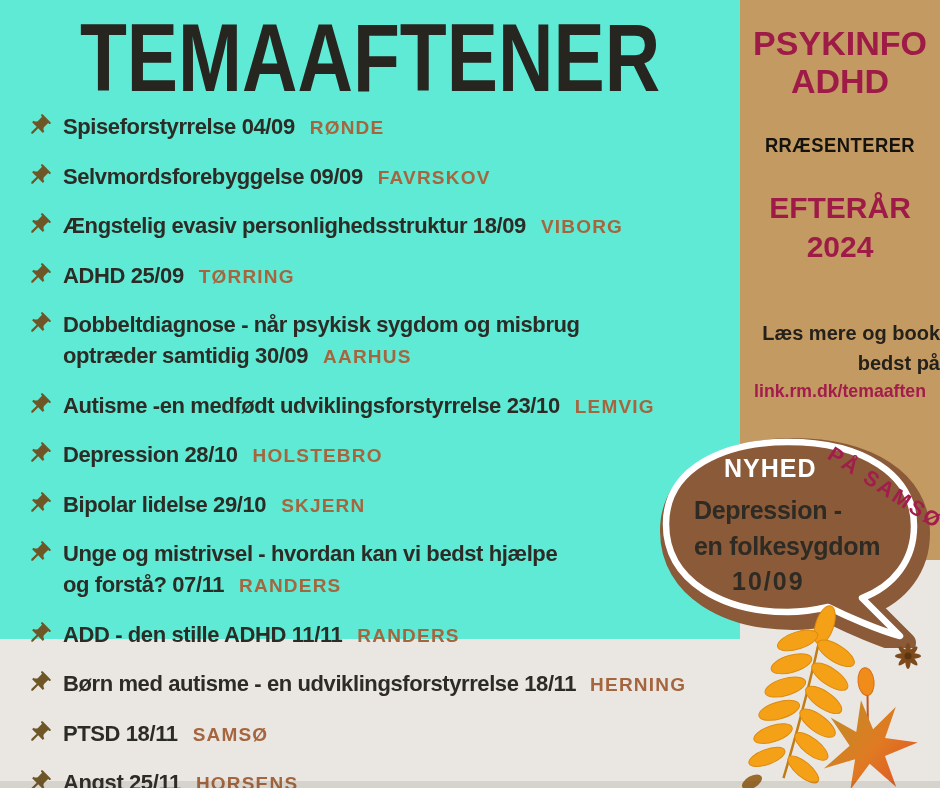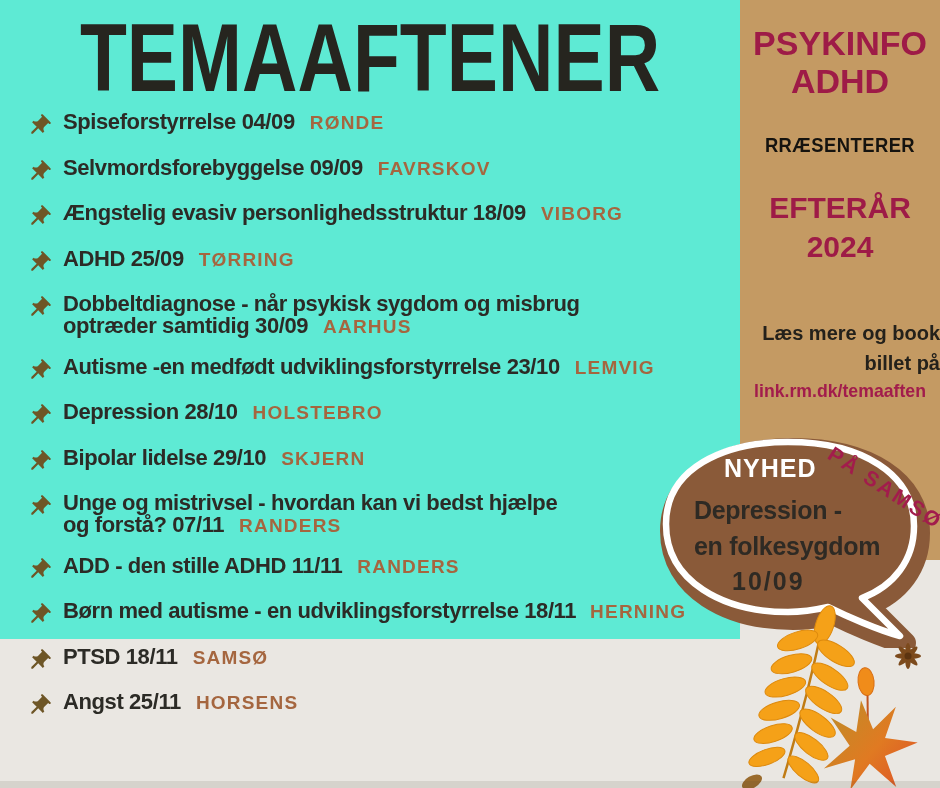--- a/index.html
+++ b/index.html
@@ -8,21 +8,21 @@
   .poster { position:relative; width:940px; height:788px; background:#eae7e2; overflow:hidden; }
 
   
   .main { position:absolute; left:0; top:0; width:740px; height:639px; background:#5eead4; }
   .title { margin-top:10px; text-align:center; font-size:96px; line-height:1.0;
            font-weight:bold; color:#26251f; letter-spacing:0px;
            transform:scaleX(0.80); transform-origin:center; white-space:nowrap; }
   .events { position:absolute; top:112px; left:26px; width:712px; display:flex; flex-direction:column; }
   .event { display:flex; align-items:flex-start; gap:11px; margin-bottom:18.5px; }
   .pin { width:26px; height:26px; flex:0 0 26px; fill:#6e5626; transform:rotate(45deg); margin-top:1px; }
-  .event-text { white-space:pre; line-height:20px; }
+  .event-text { white-space:pre; line-height:29px; }
   .event-label { font-size:22px; font-weight:bold; color:#2c2b26; letter-spacing:-0.4px; }
   .event-location { font-size:19px; font-weight:bold; color:#a5663f; letter-spacing:1.2px; margin-left:15px; }
 
   
   .sidebar { position:absolute; left:740px; top:0; width:200px; height:560px;
              background:#c49a63; text-align:center; }
   .brand { margin-top:24px; font-size:34px; line-height:1.12; font-weight:bold; color:#9e1b47; }
   .presents { margin-top:34px; font-size:20px; font-weight:bold; color:#15130f;
               letter-spacing:0.5px; transform:scaleX(0.92); }
   .season { margin-top:31px; font-size:30px; line-height:1.3; font-weight:bold; color:#9e1b47; }
@@ -152,21 +152,21 @@
       <div>PSYKINFO</div>
       <div>ADHD</div>
     </div>
     <div class="presents">RRÆSENTERER</div>
     <div class="season">
       <div>EFTERÅR</div>
       <div>2024</div>
     </div>
     <div class="book">
       <div>Læs mere og book</div>
-      <div>billet på</div>
+      <div>bedst på</div>
     </div>
     <div class="link">link.rm.dk/temaaften</div>
   </div>
 
   <div class="bubble">
     <svg width="285" height="220" viewBox="0 0 285 220">
       <path d="M 18 96 C 18 40, 76 14, 140 14 C 214 14, 266 46, 266 98 C 266 132, 246 158, 214 170 L 252 208 C 230 202, 198 188, 180 179 C 167 182, 153 184, 140 184 C 76 184, 18 154, 18 96 Z" transform="translate(5,7)" fill="#8a5a39" stroke="#8a5a39" stroke-width="22" stroke-linejoin="round"></path>
       <path d="M 18 96 C 18 40, 76 14, 140 14 C 214 14, 266 46, 266 98 C 266 132, 246 158, 214 170 L 252 208 C 230 202, 198 188, 180 179 C 167 182, 153 184, 140 184 C 76 184, 18 154, 18 96 Z" fill="#8a5a39" stroke="#ffffff" stroke-width="6.5" stroke-linejoin="round"></path>
     </svg>
     <div class="nyhed">NYHED</div>

